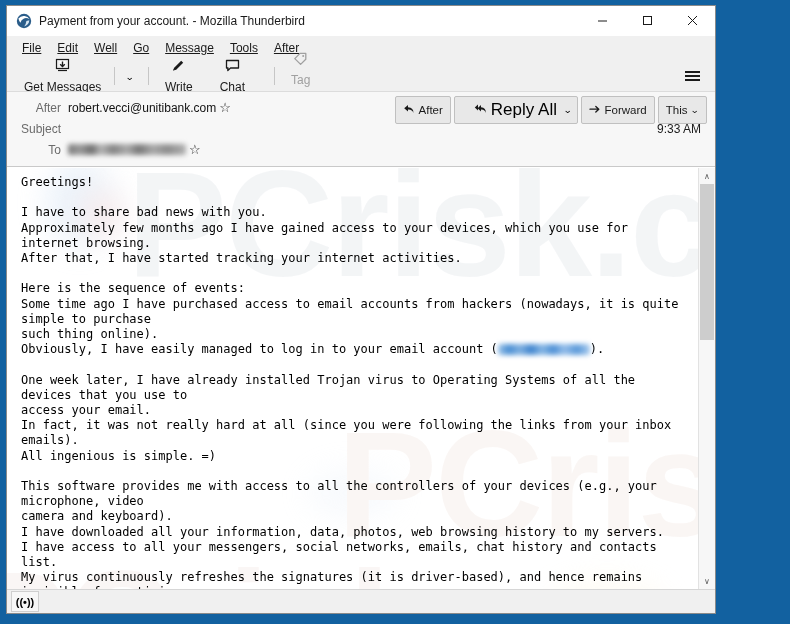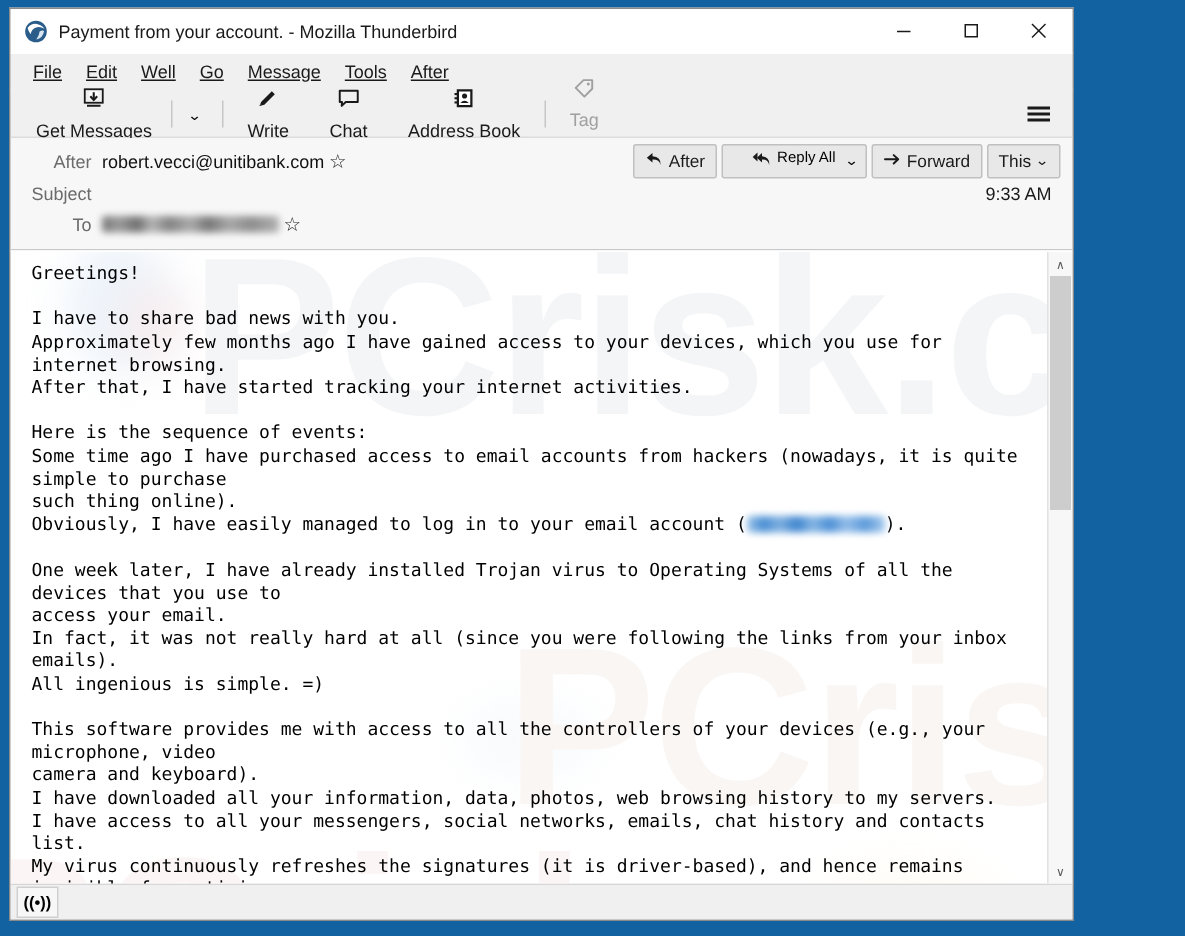--- a/index.html
+++ b/index.html
@@ -236,22 +236,23 @@
     cursor: default;
   }
   .rb-group {
     display: flex;
     background: #e8e8e8;
     border: 1px solid #c0c0c0;
     border-radius: 2px;
   }
   .rb-group .rb-main {
     display: flex;
+    align-items: center;
     gap: 4px;
-    font-size: 10px;
+    font-size: 17px;
     padding: 3px 5px 3px 19px;
     cursor: default;
   }
   .rb-group .rb-drop {
     display: flex;
     align-items: center;
     padding: 3px 5px 3px 2px;
     font-size: 9px;
     cursor: default;
   }
@@ -450,34 +451,20 @@
       <div class="tb-btn">
         <span>
           <svg width="15" height="15" viewBox="0 0 15 15">
             <path d="M1.5 2.5 H13.5 V10 H5.5 L2.8 12.6 L3 10 H1.5 Z" fill="none" stroke="#1a1a1a" stroke-width="1.3" stroke-linejoin="round"></path>
           </svg>
         </span>
         <span>Chat</span>
       </div>
       <div class="tb-sep" style="background:transparent"></div>
 
-      <div class="tb-btn">
-        <span>
-          <svg width="15" height="15" viewBox="0 0 15 15">
-            <rect x="2.5" y="1.5" width="10.5" height="12" fill="#1a1a1a"></rect>
-            <rect x="4" y="3" width="7.5" height="9" fill="#ffffff"></rect>
-            <circle cx="7.7" cy="6" r="1.7" fill="#1a1a1a"></circle>
-            <path d="M4.9 10.6 Q7.7 7.6 10.5 10.6 Z" fill="#1a1a1a"></path>
-            <rect x="1" y="4" width="2" height="1.4" fill="#1a1a1a"></rect>
-            <rect x="1" y="6.8" width="2" height="1.4" fill="#1a1a1a"></rect>
-            <rect x="1" y="9.6" width="2" height="1.4" fill="#1a1a1a"></rect>
-          </svg>
-        </span>
-        <span>Address Book</span>
-      </div>
 
       <div class="tb-sep tall"></div>
 
       <div class="tb-btn disabled">
         <span>
           <svg width="15" height="15" viewBox="0 0 15 15">
             <path d="M1.8 7.6 L7 2.4 H12.8 V8.2 L7.6 13.4 Z" fill="none" stroke="#a0a0a0" stroke-width="1.3" stroke-linejoin="round"></path>
             <circle cx="10.2" cy="5" r="1" fill="#a0a0a0"></circle>
           </svg>
         </span>

